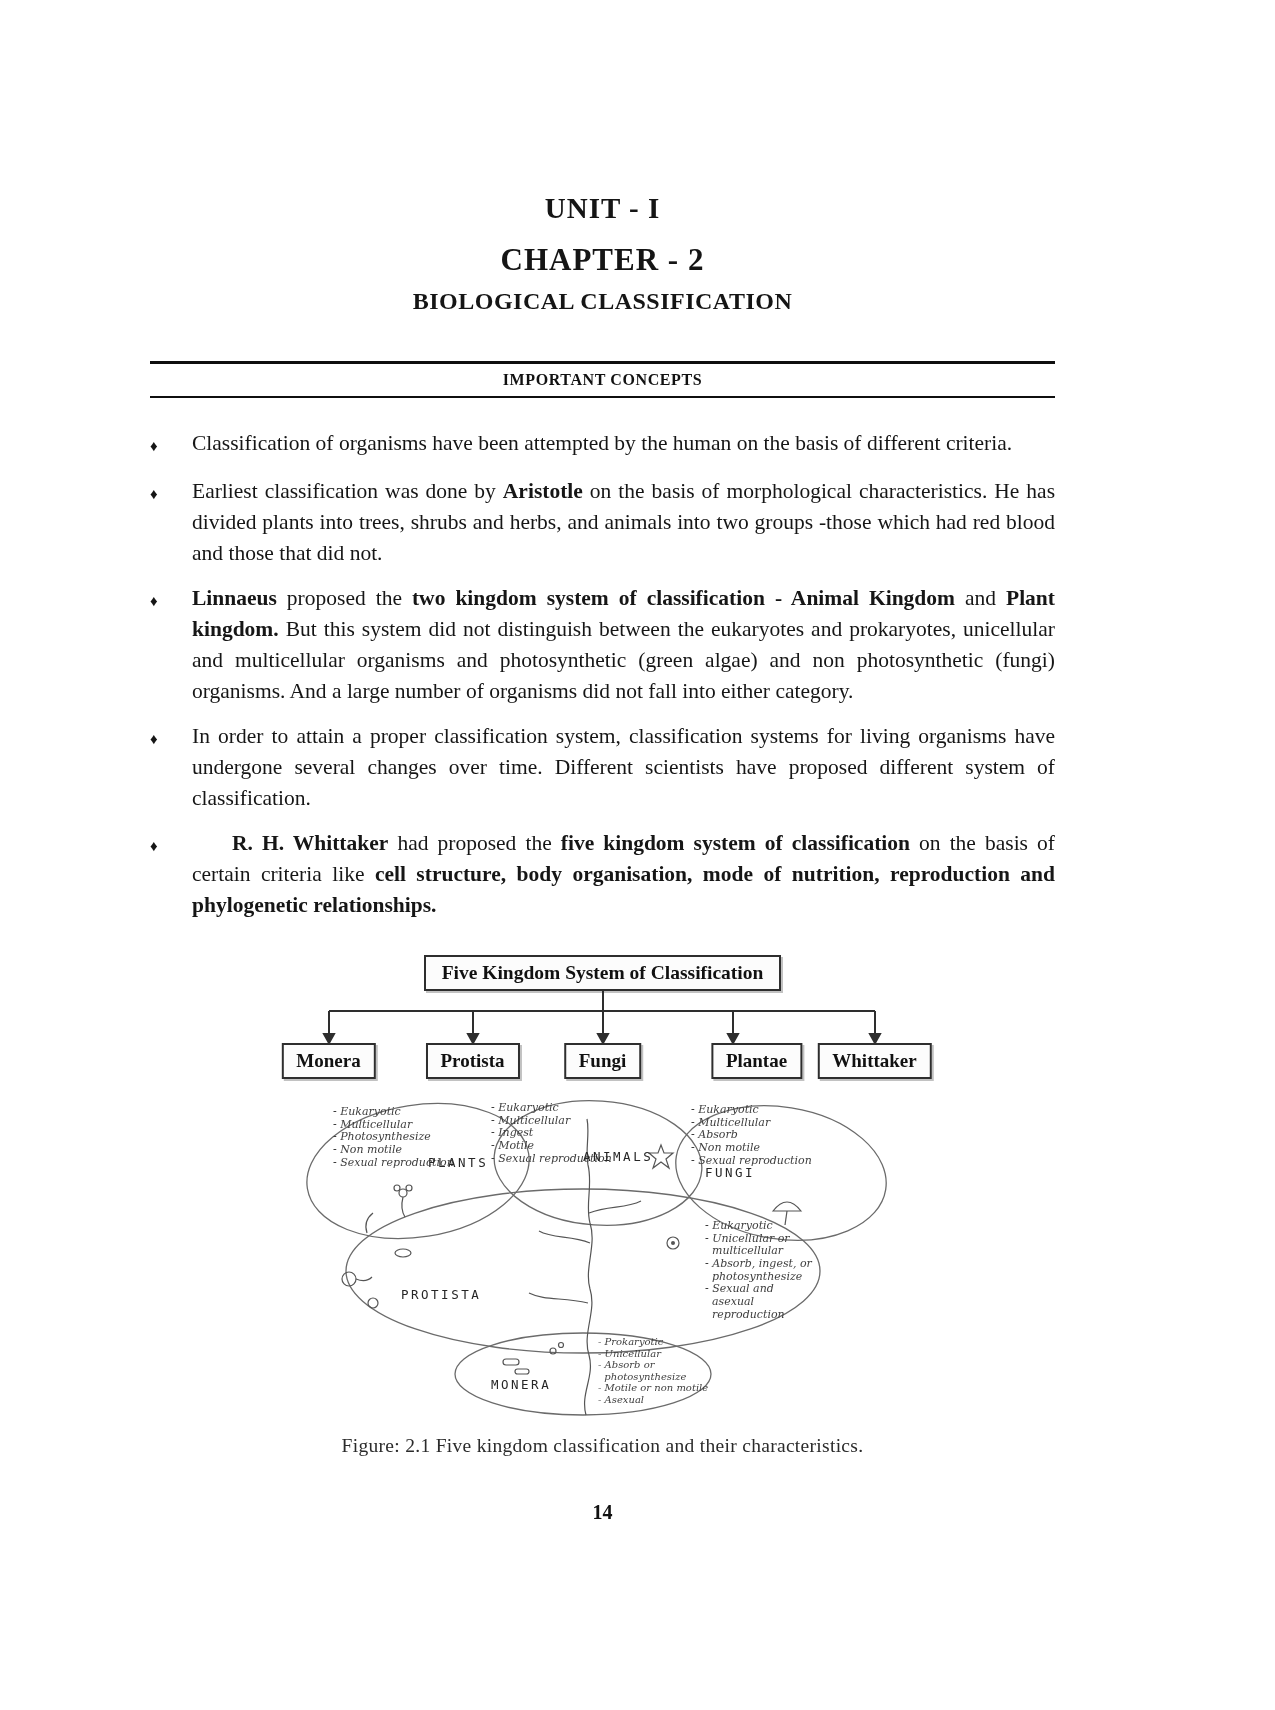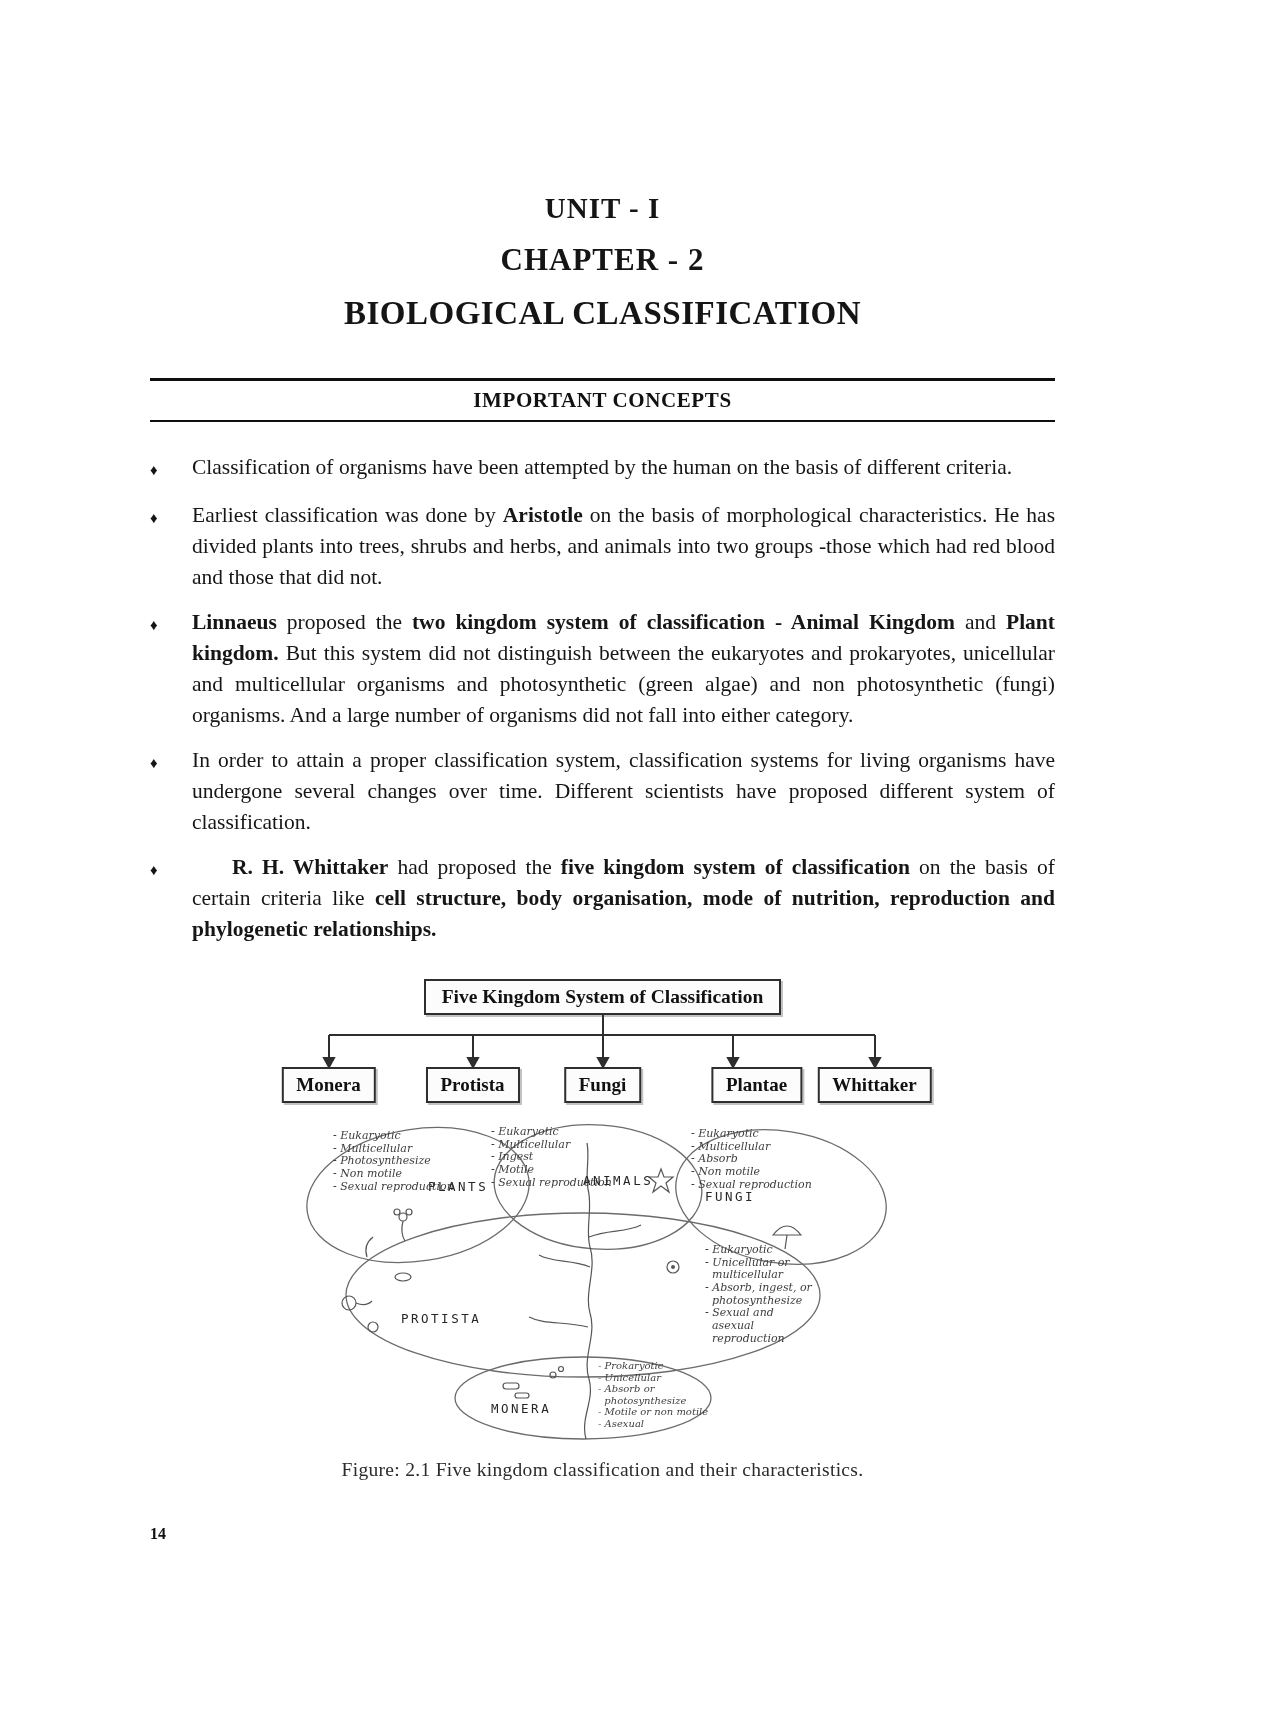--- a/index.html
+++ b/index.html
@@ -7,26 +7,26 @@
   body {
     width:1275px; height:1710px; overflow:hidden;
     font-family:"Liberation Serif", serif; color:#111;
   }
   .page { position:relative; width:1121px; height:1710px; background:#ffffff; }
   .content { position:absolute; left:150px; top:0; width:905px; }
 
   .title-block { padding-top:192px; text-align:center; font-weight:bold; color:#151515; }
   .unit { font-size:29px; letter-spacing:1px; }
   .chapter { margin-top:17px; font-size:31px; letter-spacing:1px; }
-  .main-title { margin-top:17px; font-size:33px; letter-spacing:.5px; }
+  .main-title { margin-top:10px; font-size:24px; letter-spacing:.5px; }
 
   .rule { height:2.5px; background:#0f0f0f; }
   .rule.top { margin-top:46px; }
   .rule.bottom { margin-top:7px; }
-  .section-heading { margin-top:7px; text-align:center; font-weight:bold; font-size:21px; letter-spacing:.6px; }
+  .section-heading { margin-top:7px; text-align:center; font-weight:bold; font-size:16px; letter-spacing:.6px; }
 
   .concepts { list-style:none; margin-top:30px; }
   .bullet { display:flex; margin-bottom:14px; font-size:21.5px; line-height:31px; color:#161616; }
   .marker { flex:0 0 42px; width:42px; font-size:15px; padding-top:3px; }
   .btext { flex:1; text-align:justify; }
 
   .figure { margin-top:34px; }
   .flowchart { position:relative; width:640px; margin:0 auto; }
   .ftitle-box {
     width:fit-content; margin:0 auto; border:2px solid #2e2e2e; background:#fcfcfc;
@@ -40,21 +40,21 @@
     border:2px solid #2e2e2e; background:#fcfcfc; padding:5px 13px;
     font-weight:bold; font-size:19px; box-shadow:2px 2px 0 rgba(120,120,120,.45);
   }
   .drawing { display:block; margin:8px auto 0; }
   .hand { font-family:"DejaVu Serif", serif; font-style:italic; fill:#3d3d3d; font-size:11px; }
   .hand.small { font-size:10px; }
   .hand-label { font-family:"DejaVu Sans Mono", monospace; fill:#262626; font-size:12.5px; letter-spacing:2.5px; }
   .blob { fill:none; stroke:#6b6b6b; stroke-width:1.3; }
   .doodle { fill:none; stroke:#555; stroke-width:1.2; }
   .caption { margin-top:12px; text-align:center; font-size:19.5px; color:#2b2b2b; letter-spacing:.3px; }
-  .page-number { margin-top:44px; font-weight:bold; font-size:16px; }
+  .page-number { margin-top:44px; text-align:center; font-weight:bold; font-size:20px; }
 </style>
 </head>
 <body>
 
 <div class="page">
   <div class="content">
 
     <div class="title-block">
       <div class="unit">UNIT - I</div>
       <div class="chapter">CHAPTER - 2</div>

